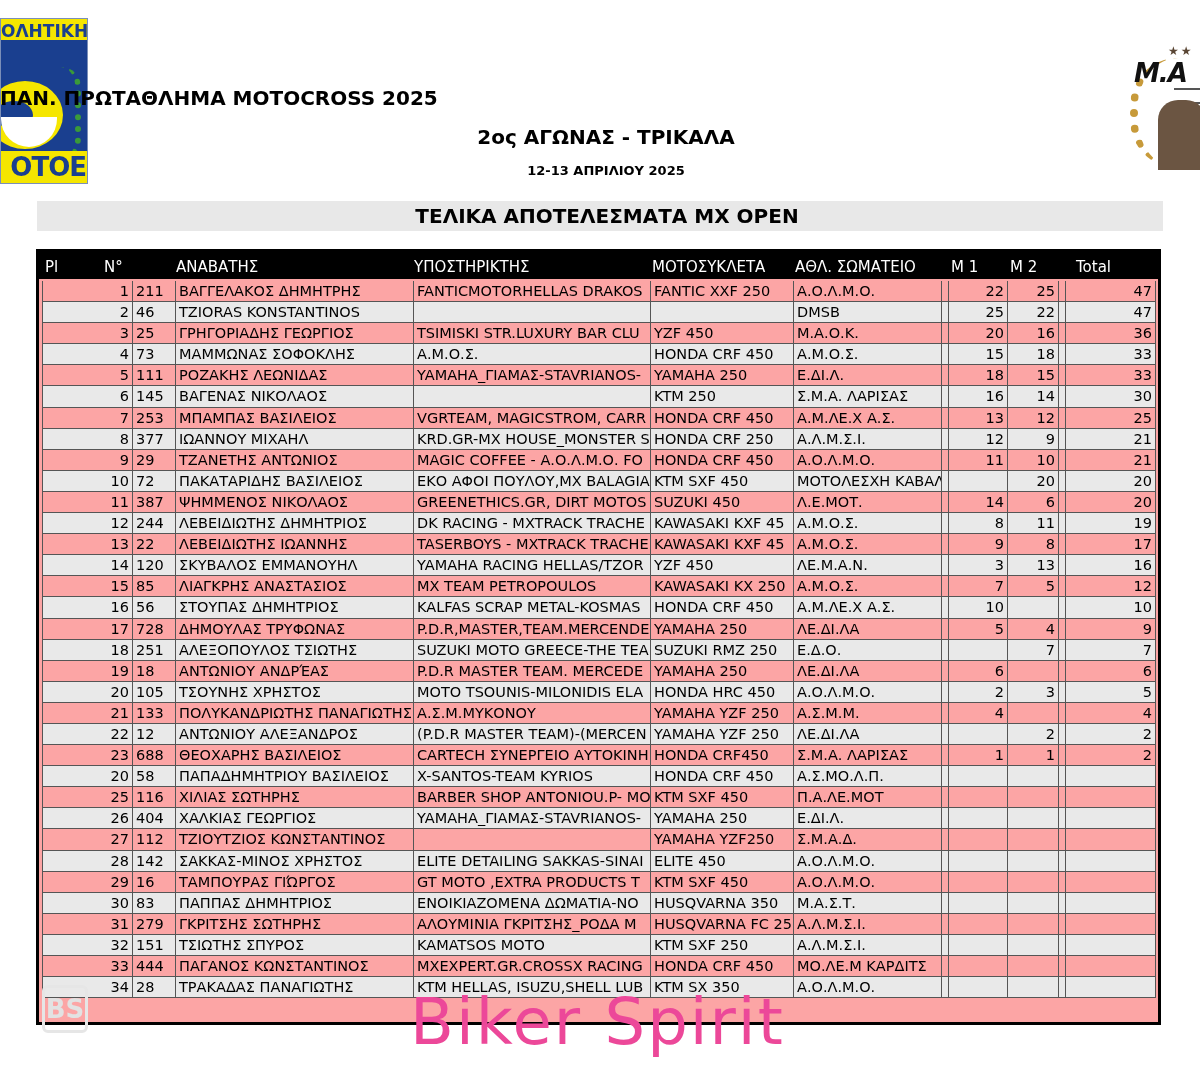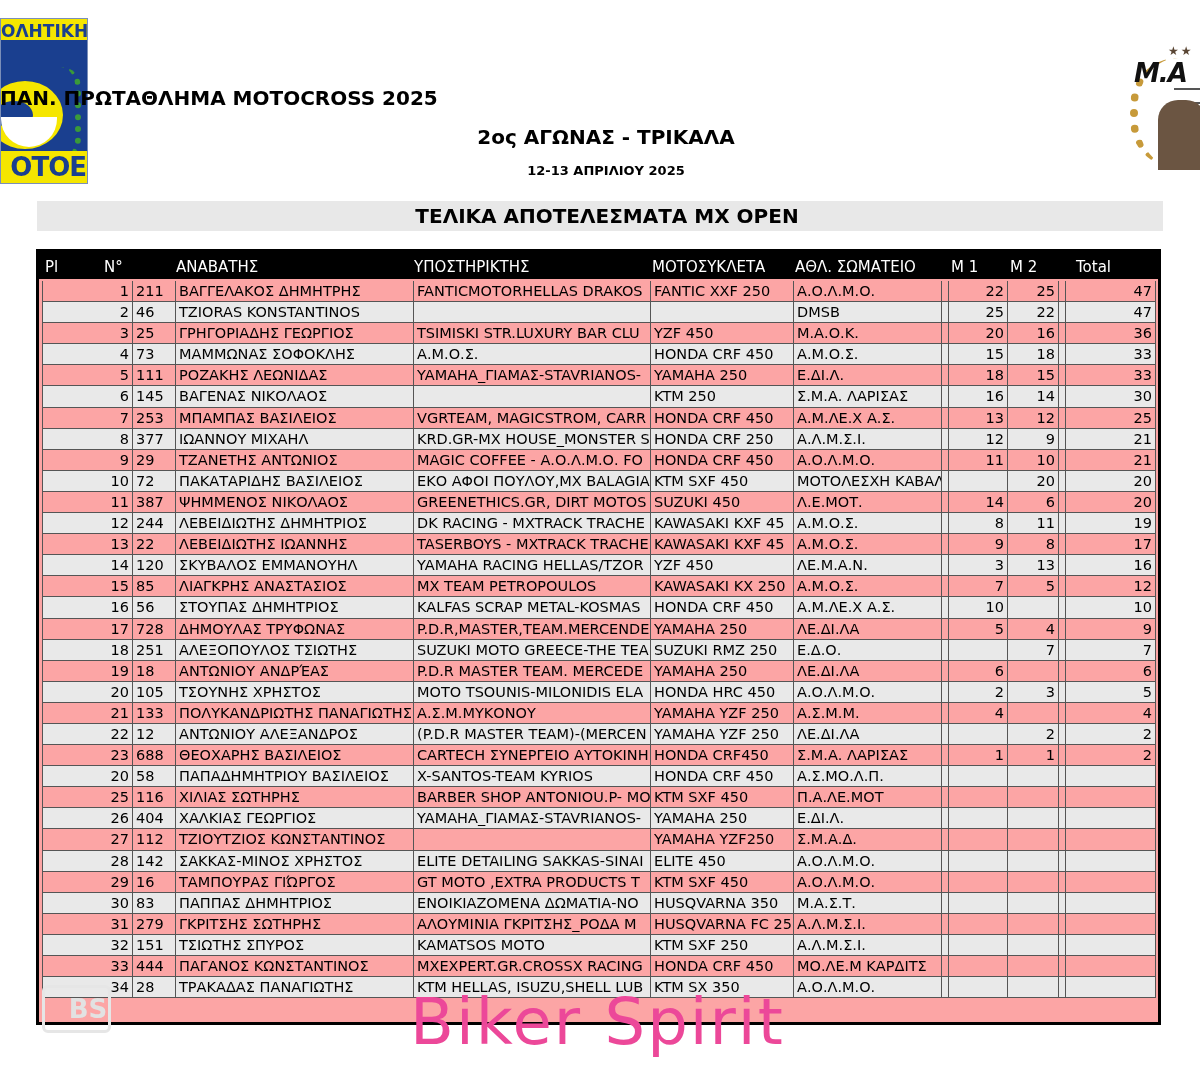--- a/index.html
+++ b/index.html
@@ -43,21 +43,21 @@
   .c-rider { left: 134px; width: 238px; }
   .c-sponsor { left: 372px; width: 237px; }
   .c-bike { left: 609px; width: 143px; }
   .c-club { left: 752px; width: 148px; }
   .c-gap { left: 900px; width: 7px; }
   .c-m1 { left: 907px; width: 59px; text-align: right; }
   .c-m2 { left: 966px; width: 51px; text-align: right; }
   .c-gap2 { left: 1017px; width: 5px; }
   .c-total { left: 1022px; width: 92px; text-align: right; }
   .watermark { position: absolute; left: 410px; top: 985px; font: 64px "DejaVu Sans", sans-serif; color: #ec4899; letter-spacing: 2px; }
-  .wm-bs { position: absolute; left: 42px; top: 985px; width: 40px; height: 42px; border: 3px solid #e6e6e6; border-radius: 6px; color: #e2e2e2; font: bold 26px "DejaVu Sans", sans-serif; text-align: center; line-height: 42px; padding-left: 23px; }
+  .wm-bs { position: absolute; left: 42px; top: 985px; width: 40px; height: 42px; border: 3px solid #e6e6e6; border-radius: 6px; color: #e2e2e2; font: bold 26px "DejaVu Sans", sans-serif; text-align: center; line-height: 42px; }
 </style>
 </head>
 <body>
 
 <div class="logo-left">
   <div class="top-band">ΟΛΗΤΙΚΗ</div>
   <div class="emblem">
       <div class="emblem-inner"></div>
     </div>
   <div class="arrow"></div>

